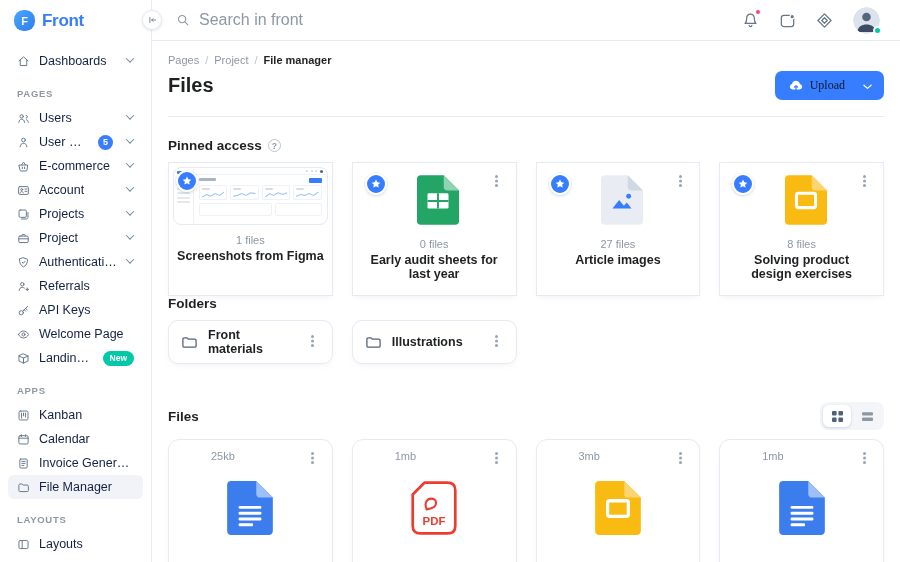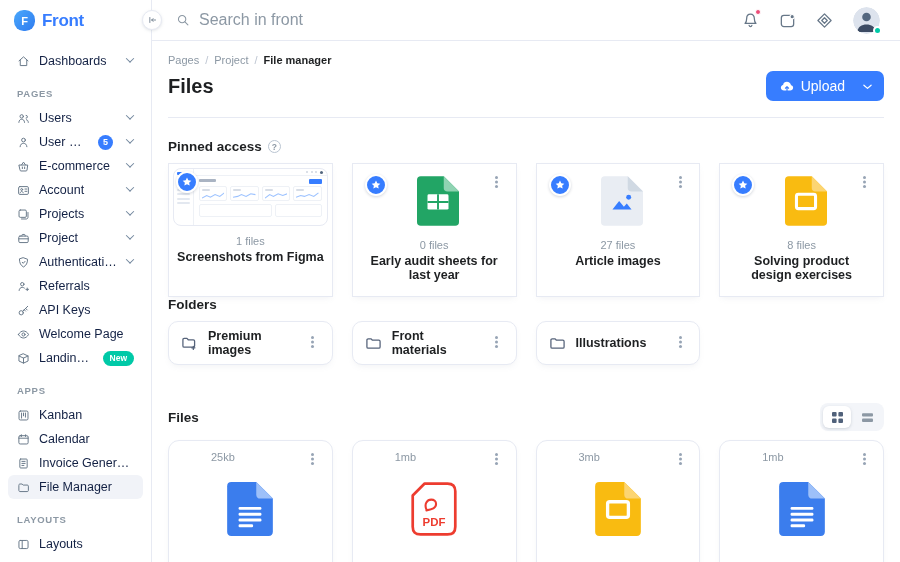--- a/index.html
+++ b/index.html
@@ -49,22 +49,22 @@
     background:#00c9a7; border:2px solid #fff; }
 
   
   .content { flex:1; padding:0 16px; overflow:hidden; }
   .page-head { padding-top:13px; padding-bottom:16px; border-bottom:1px solid #e7eaf3; }
   .breadcrumb { display:flex; gap:6px; font-size:11px; color:#8c98a4; align-items:center; }
   .breadcrumb .sep { color:#bdc5d1; }
   .breadcrumb .current { color:#1e2022; font-weight:600; }
   .title-row { display:flex; align-items:center; justify-content:space-between; margin-top:5px; }
   h1 { font-size:20px; font-weight:700; color:#1e2022; }
-  .upload-btn { display:flex; align-items:center; background:#377dff; color:#ffffff; border-radius:7px;
-    font-size:14px; cursor:pointer; }
+  .upload-btn { display:flex; align-items:center; background:#377dff; color:#0f172a; border-radius:7px;
+    font-size:12px; cursor:pointer;font-family:Liberation Serif, serif; }
   .upload-main { display:flex; align-items:center; gap:7px; padding:7px 10px 7px 14px; }
   .upload-caret { padding:9px 12px 7px 8px; display:flex; align-items:center; }
 
   .sec-head { display:flex; align-items:center; gap:6px; margin-bottom:9px; }
   .sec-title { font-size:13.5px; font-weight:700; }
   .help { width:13px; height:13px; border-radius:50%; border:1.2px solid #bac5d2; color:#8c98a4;
     font-size:8.5px; font-weight:700; display:flex; align-items:center; justify-content:center; cursor:pointer; }
   .grid4 { display:grid; grid-template-columns:repeat(4,1fr); gap:19px; }
 
   .section-pinned { margin-top:21px; }
@@ -527,32 +527,20 @@
       </section>
 
       <section class="section-folders">
         <div class="sec-head">
           <span class="sec-title">Folders</span>
         </div>
         <div class="grid4">
           <div class="folder-card">
             <span class="folder-icn">
               <svg width="17" height="17" viewBox="0 0 16 16" class="sicon">
-                  <path d="M1.8 4.4c0-.7.5-1.2 1.2-1.2h2.6l1.2 1.3h4.8c.7 0 1.2.5 1.2 1.2v4.6c0 .7-.5 1.2-1.2 1.2H3c-.7 0-1.2-.5-1.2-1.2z"></path>
-                  <path d="M11.6 10.6v3M10.1 12.1h3"></path>
-                </svg>
-            </span>
-            <span class="folder-name">Premium images</span>
-            <span class="dots-btn">
-                <span class="dots"></span>
-              </span>
-          </div>
-          <div class="folder-card">
-            <span class="folder-icn">
-              <svg width="17" height="17" viewBox="0 0 16 16" class="sicon">
                   <path d="M1.8 4.8c0-.7.5-1.2 1.2-1.2h2.8L7 4.9h6c.7 0 1.2.5 1.2 1.2v5.1c0 .7-.5 1.2-1.2 1.2H3c-.7 0-1.2-.5-1.2-1.2z"></path>
                 </svg>
             </span>
             <span class="folder-name">Front materials</span>
             <span class="dots-btn">
                 <span class="dots"></span>
               </span>
           </div>
           <div class="folder-card">
             <span class="folder-icn">

